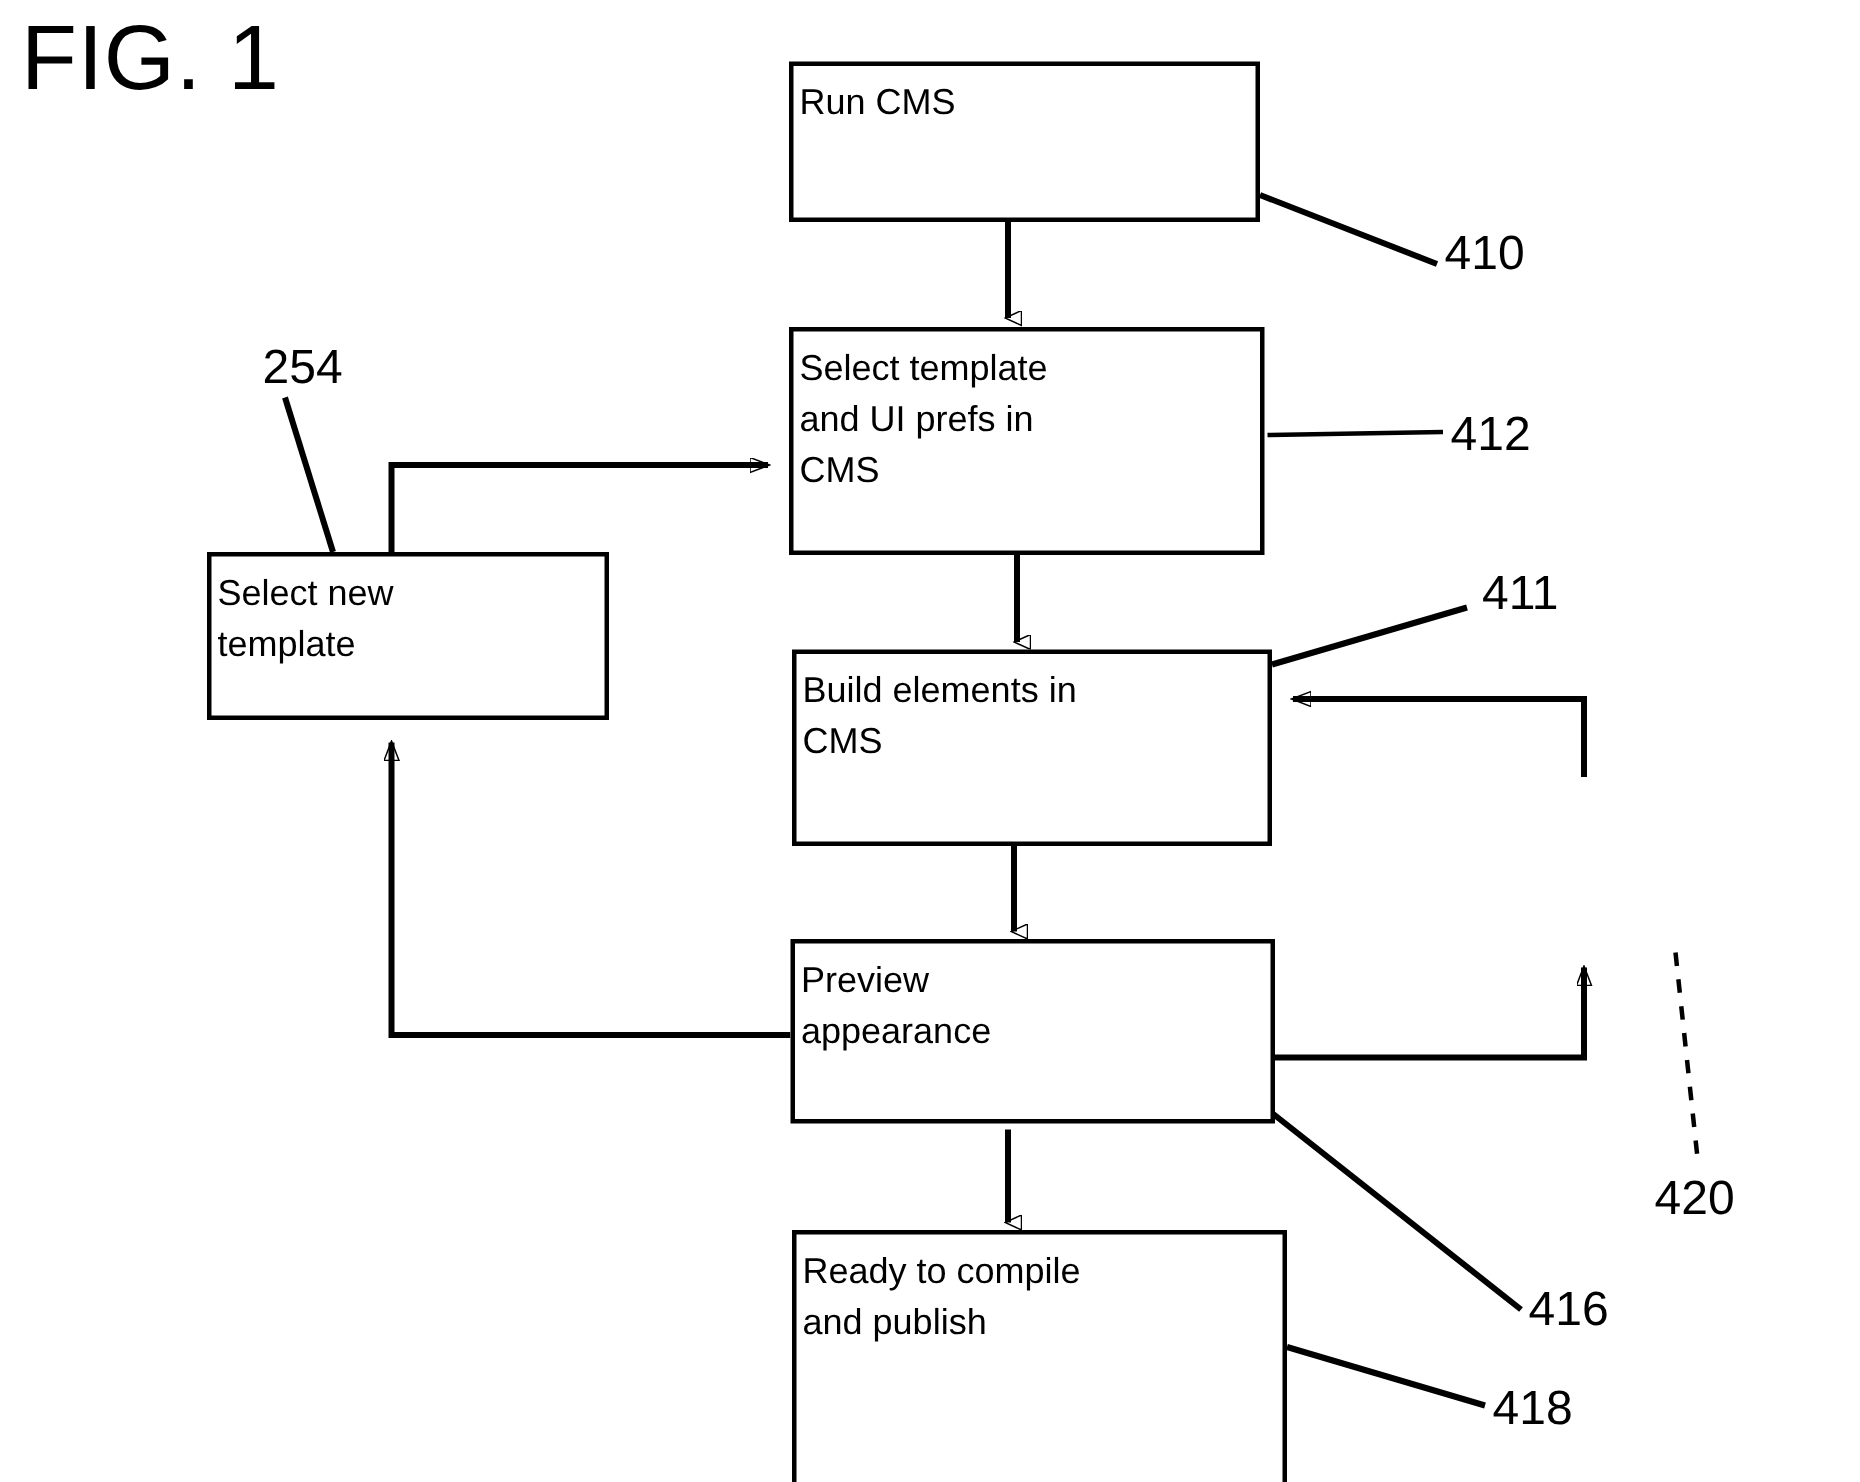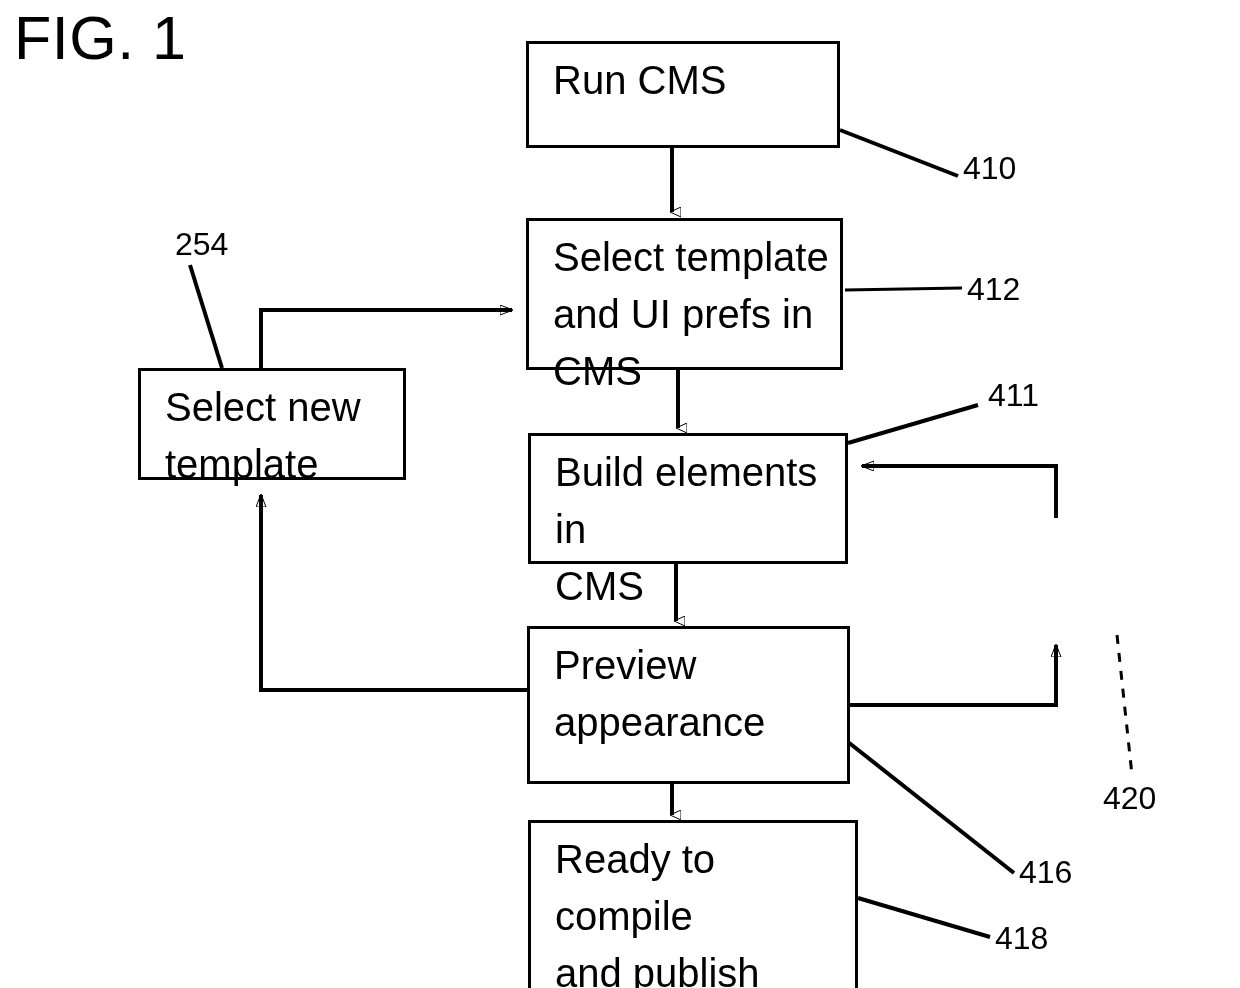--- a/index.html
+++ b/index.html
@@ -33,33 +33,33 @@
   
   .flow-box {
     position: absolute;
     box-sizing: border-box;
     border: 3px solid #000000;
     background: #ffffff;
     z-index: 3;
   }
   .flow-box .box-text {
     position: absolute;
-    left: 24px;
+    left: 4px;
     top: 8px;
     right: 8px;
-    font-size: 40px;
+    font-size: 24px;
     line-height: 1.42;
     white-space: pre-line;
     text-align: left;
   }
   
   #box-run-cms        { left: 526px; top: 41px;  width: 314px; height: 107px; }
   #box-select-template{ left: 526px; top: 218px; width: 317px; height: 152px; }
   #box-build-elements { left: 528px; top: 433px; width: 320px; height: 131px; padding-left: 13px; }
-  #box-preview        { left: 527px; top: 626px; width: 323px; height: 158px; }
+  #box-preview        { left: 527px; top: 626px; width: 323px; height: 123px; }
   #box-ready          { left: 528px; top: 820px; width: 330px; height: 191px; }
   #box-select-new     { left: 138px; top: 368px; width: 268px; height: 112px; }
   #box-iterative      { left: 935px; top: 518px; width: 290px; height: 117px; }
 
   
   .ref-label {
     position: absolute;
     font-size: 32px;
     line-height: 1;
     white-space: nowrap;

